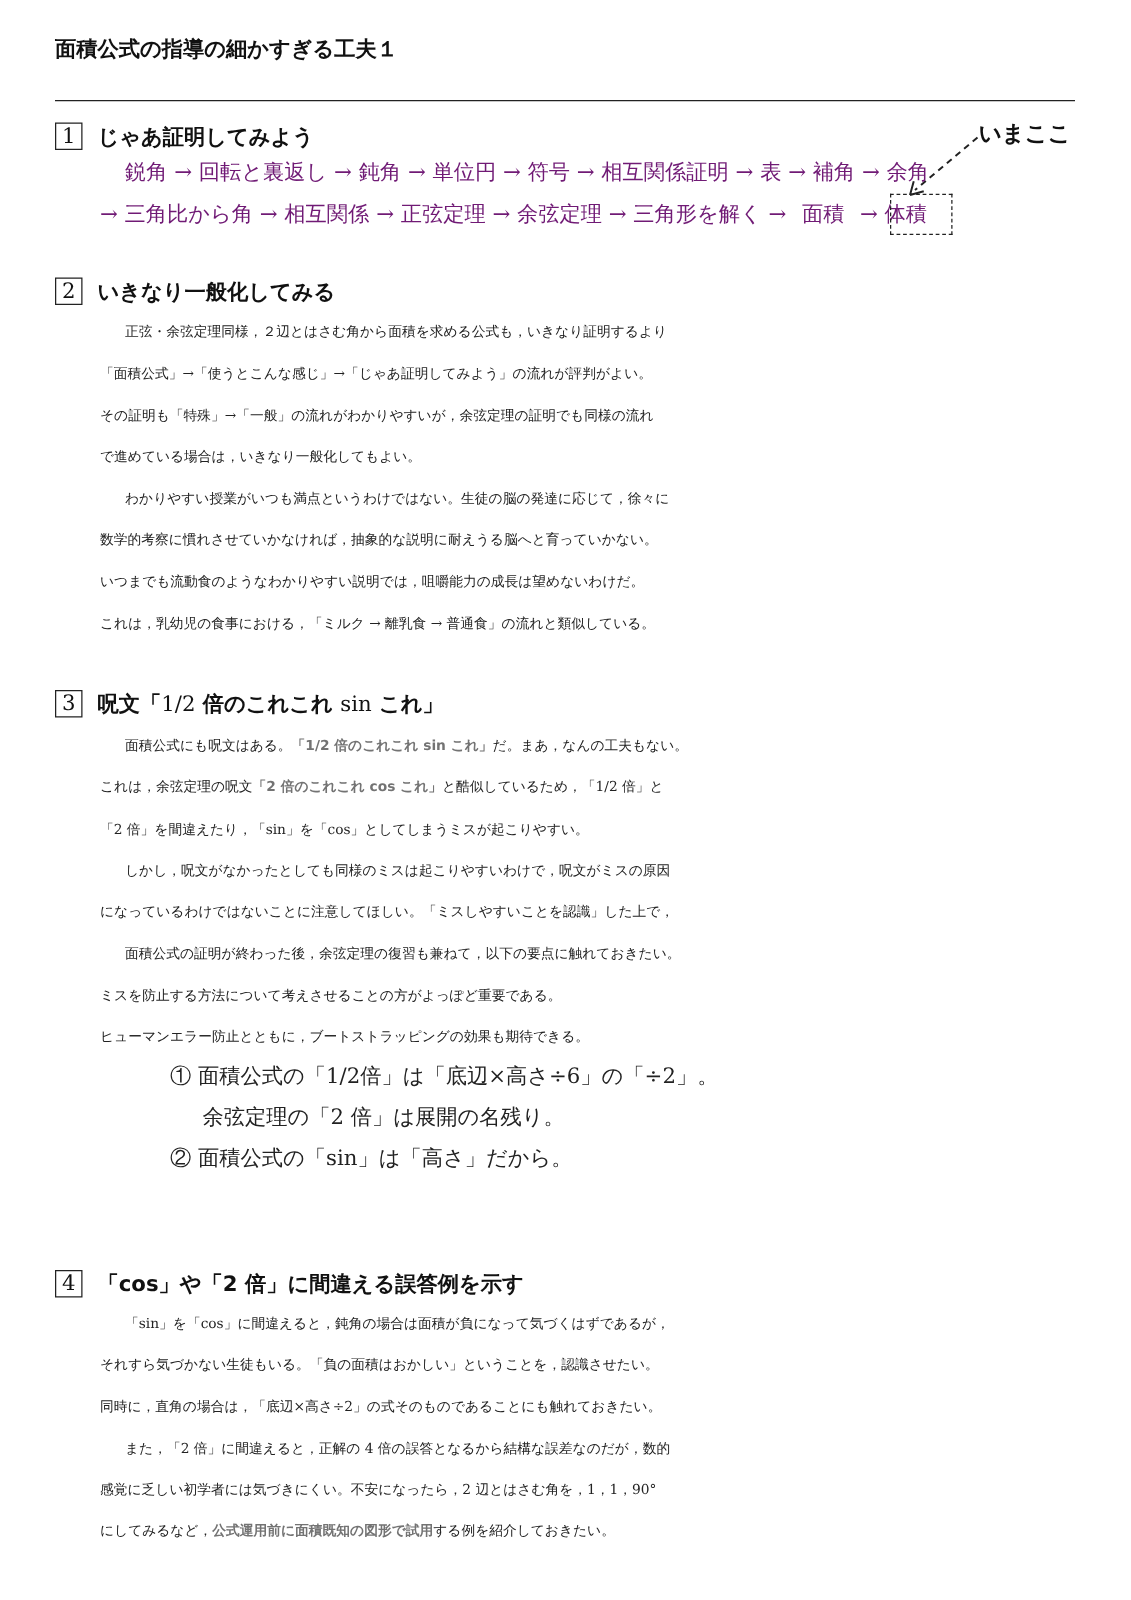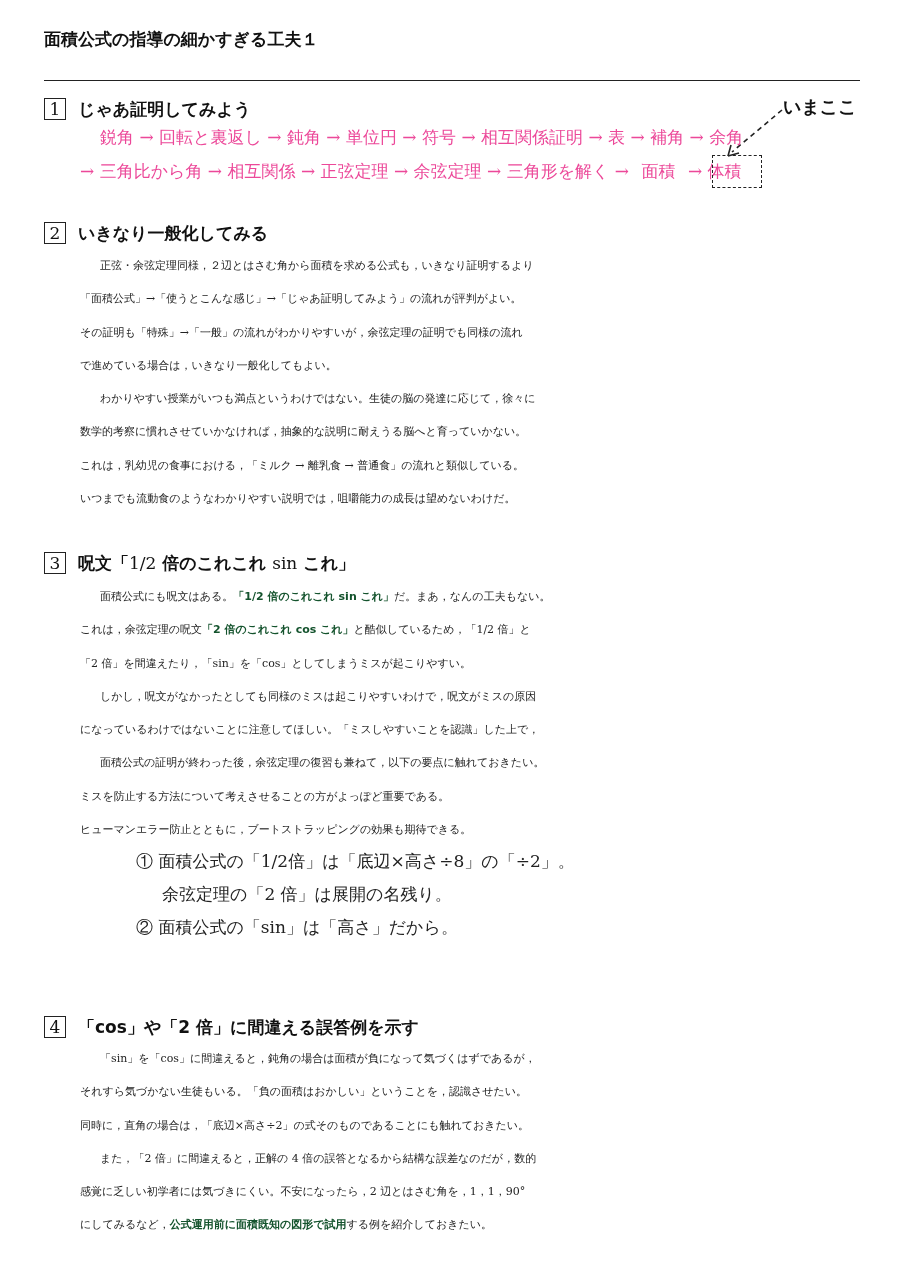--- a/index.html
+++ b/index.html
@@ -20,22 +20,22 @@
   .sec-title {
     font-family: "DejaVu Sans", "Liberation Sans", sans-serif; font-weight: bold; font-size: 17px; color: #111;
   }
   .para {
     position: absolute; left: 80px; width: 800px;
     font-family: "DejaVu Serif", "Liberation Serif", serif; font-size: 11px; line-height: 33.3px; color: #222;
     white-space: nowrap;
   }
   .line { display: block; height: 33.3px; }
   .indent { padding-left: 20px; }
-  .b { font-family: "DejaVu Sans", "Liberation Sans", sans-serif; font-weight: bold; color: #14532d; }
-  .seq { position: absolute; font-family: "DejaVu Serif", "Liberation Serif", serif; font-size: 17px; color: #ec4899; white-space: nowrap; }
+  .b { font-family: "DejaVu Sans", "Liberation Sans", sans-serif; font-weight: bold; color: #737373; }
+  .seq { position: absolute; font-family: "DejaVu Serif", "Liberation Serif", serif; font-size: 17px; color: #701a75; white-space: nowrap; }
   .dashbox { position: absolute; left: 712px; top: 155px; width: 50px; height: 33px; border: 1.5px dashed #222; box-sizing: border-box; }
   .imakoko { position: absolute; left: 783px; top: 95px; font-family: "DejaVu Sans", "Liberation Sans", sans-serif; font-weight: bold; font-size: 18px; color: #111; }
   .list { position: absolute; left: 136px; font-family: "DejaVu Serif", "Liberation Serif", serif; font-size: 17px; line-height: 33px; color: #222; white-space: nowrap; }
   .list .sub { padding-left: 26px; }
 </style>
 </head>
 <body>
 
 <div class="title">面積公式の指導の細かすぎる工夫１</div>
 <div class="rule"></div>
@@ -61,22 +61,22 @@
   <div class="sec-num">2</div>
   <div class="sec-title">いきなり一般化してみる</div>
 </div>
 <div class="para" style="top:249px;">
   <span class="line indent">正弦・余弦定理同様，２辺とはさむ角から面積を求める公式も，いきなり証明するより</span>
   <span class="line">「面積公式」→「使うとこんな感じ」→「じゃあ証明してみよう」の流れが評判がよい。</span>
   <span class="line">その証明も「特殊」→「一般」の流れがわかりやすいが，余弦定理の証明でも同様の流れ</span>
   <span class="line">で進めている場合は，いきなり一般化してもよい。</span>
   <span class="line indent">わかりやすい授業がいつも満点というわけではない。生徒の脳の発達に応じて，徐々に</span>
   <span class="line">数学的考察に慣れさせていかなければ，抽象的な説明に耐えうる脳へと育っていかない。</span>
+  <span class="line">いつまでも流動食のようなわかりやすい説明では，咀嚼能力の成長は望めないわけだ。</span>
   <span class="line">これは，乳幼児の食事における，「ミルク → 離乳食 → 普通食」の流れと類似している。</span>
-  <span class="line">いつまでも流動食のようなわかりやすい説明では，咀嚼能力の成長は望めないわけだ。</span>
 </div>
 
 <div class="sec-head" style="top:550px;">
   <div class="sec-num">3</div>
   <div class="sec-title">
     <span>呪文「</span><span class="serif" style="font-weight:normal;">1/2</span><span> 倍のこれこれ </span><span class="serif" style="font-weight:normal;">sin</span><span> これ」</span>
   </div>
 </div>
 <div class="para" style="top:580px;">
   <span class="line indent">
@@ -86,21 +86,21 @@
     <span>これは，余弦定理の呪文</span><span class="b">「2 倍のこれこれ cos これ」</span><span>と酷似しているため，「1/2 倍」と</span>
   </span>
   <span class="line">「2 倍」を間違えたり，「sin」を「cos」としてしまうミスが起こりやすい。</span>
   <span class="line indent">しかし，呪文がなかったとしても同様のミスは起こりやすいわけで，呪文がミスの原因</span>
   <span class="line">になっているわけではないことに注意してほしい。「ミスしやすいことを認識」した上で，</span>
   <span class="line indent">面積公式の証明が終わった後，余弦定理の復習も兼ねて，以下の要点に触れておきたい。</span>
   <span class="line">ミスを防止する方法について考えさせることの方がよっぽど重要である。</span>
   <span class="line">ヒューマンエラー防止とともに，ブートストラッピングの効果も期待できる。</span>
 </div>
 <div class="list" style="top:845px;">
-  <div>① 面積公式の「1/2倍」は「底辺×高さ÷8」の「÷2」。</div>
+  <div>① 面積公式の「1/2倍」は「底辺×高さ÷6」の「÷2」。</div>
   <div class="sub">余弦定理の「2 倍」は展開の名残り。</div>
   <div>② 面積公式の「sin」は「高さ」だから。</div>
 </div>
 
 <div class="sec-head" style="top:1014px;">
   <div class="sec-num">4</div>
   <div class="sec-title">「cos」や「2 倍」に間違える誤答例を示す</div>
 </div>
 <div class="para" style="top:1042px;">
   <span class="line indent">「sin」を「cos」に間違えると，鈍角の場合は面積が負になって気づくはずであるが，</span>

